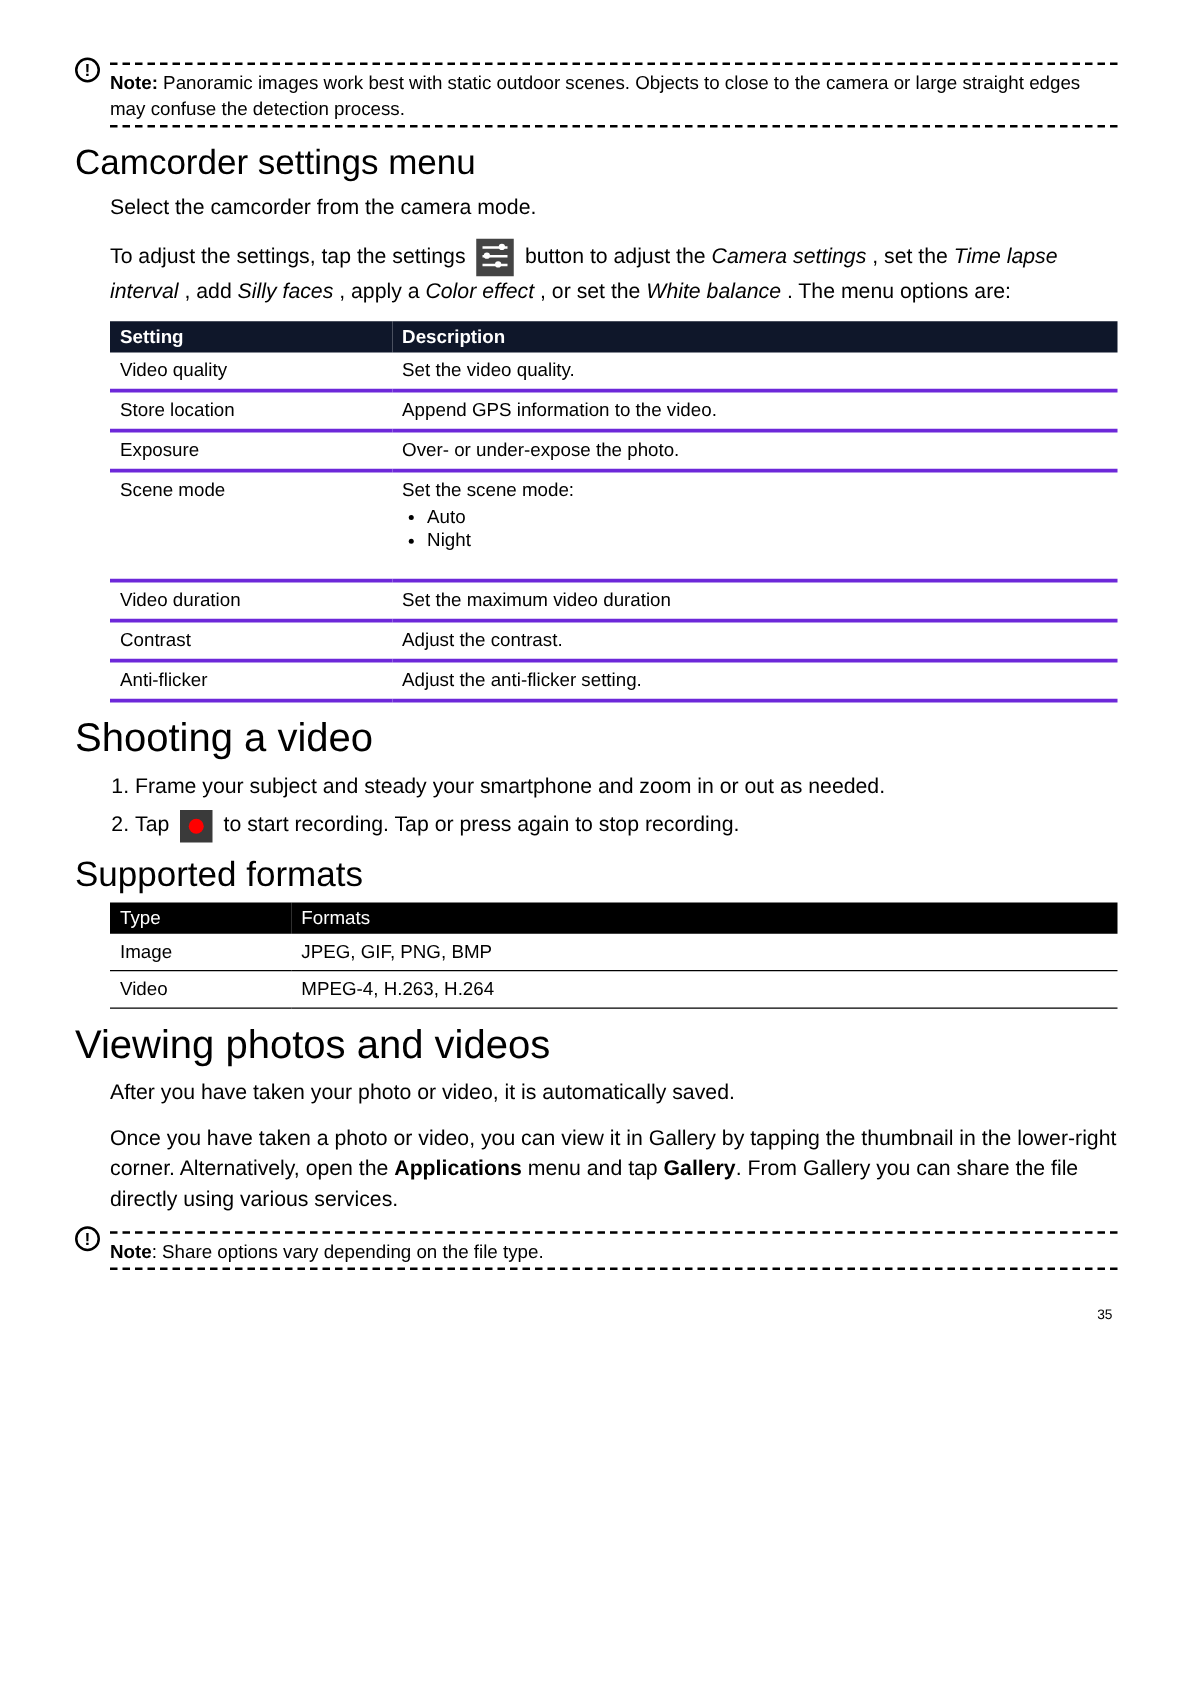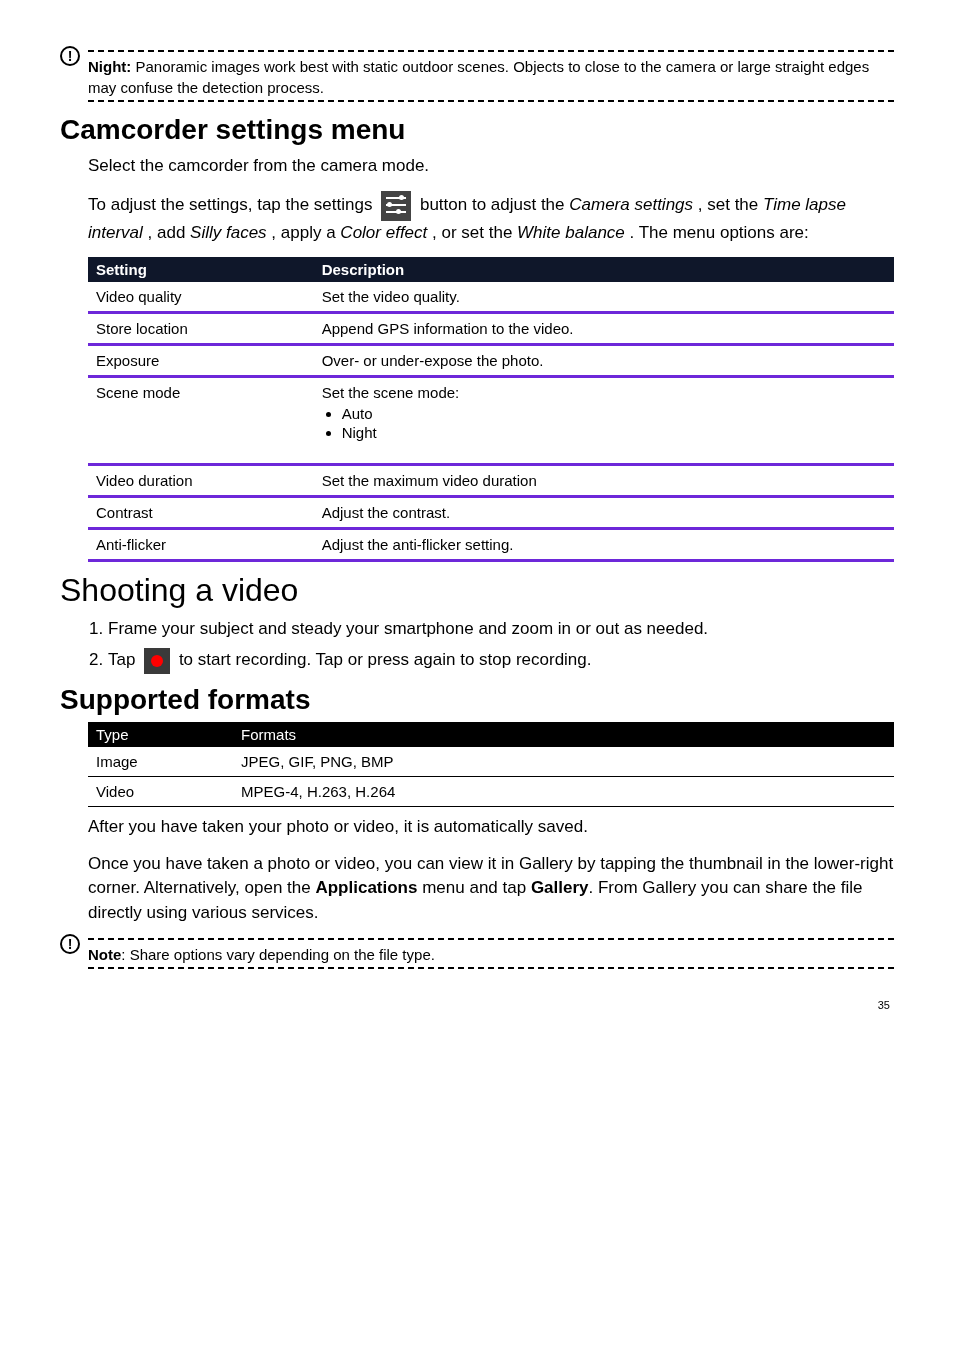--- a/index.html
+++ b/index.html
@@ -40,21 +40,21 @@
   .dashed-line {
     border: none;
     border-top: 2px dashed #000;
     margin: 2px 0 4px 0;
   }
   .note-text { font-size: 15px; line-height: 1.4; }
   .note-text b { font-weight: bold; }
 
   h2.subheading {
     font-size: 28px;
-    font-weight: bold;
+    font-weight: normal;
     margin: 10px 0 6px 0;
   }
   h1.heading {
     font-size: 32px;
     font-weight: normal;
     margin: 10px 0 6px 0;
   }
   .paratext {
     font-size: 17px;
     line-height: 1.45;
@@ -166,21 +166,21 @@
 </style>
 </head>
 <body>
 
 <div class="page">
 
   <div class="note-block">
     <span class="note-icon">!</span>
     <hr class="dashed-line">
     <div class="note-text">
-      <b>Night:</b><span> Panoramic images work best with static outdoor scenes. Objects to close to the camera or large straight edges may confuse the detection process.</span>
+      <b>Note:</b><span> Panoramic images work best with static outdoor scenes. Objects to close to the camera or large straight edges may confuse the detection process.</span>
     </div>
     <hr class="dashed-line">
   </div>
 
   <h2 class="subheading">Camcorder settings menu</h2>
   <p class="paratext">Select the camcorder from the camera mode.</p>
 
   <p class="paratext">
     <span>To adjust the settings, tap the settings </span>
     <span class="inline-icon-box sliders-icon"></span>
@@ -265,20 +265,21 @@
         <td>Image</td>
         <td>JPEG, GIF, PNG, BMP</td>
       </tr>
       <tr>
         <td>Video</td>
         <td>MPEG-4, H.263, H.264</td>
       </tr>
     </tbody>
   </table>
 
+  <h1 class="heading">Viewing photos and videos</h1>
   <p class="paratext">After you have taken your photo or video, it is automatically saved.</p>
   <p class="paratext">
     <span>Once you have taken a photo or video, you can view it in Gallery by tapping the thumbnail in the lower-right corner. Alternatively, open the </span><b>Applications</b><span> menu and tap </span><b>Gallery</b><span>. From Gallery you can share the file directly using various services.</span>
   </p>
 
   <div class="note-block">
     <span class="note-icon">!</span>
     <hr class="dashed-line">
     <div class="note-text">
       <b>Note</b><span>: Share options vary depending on the file type.</span>

